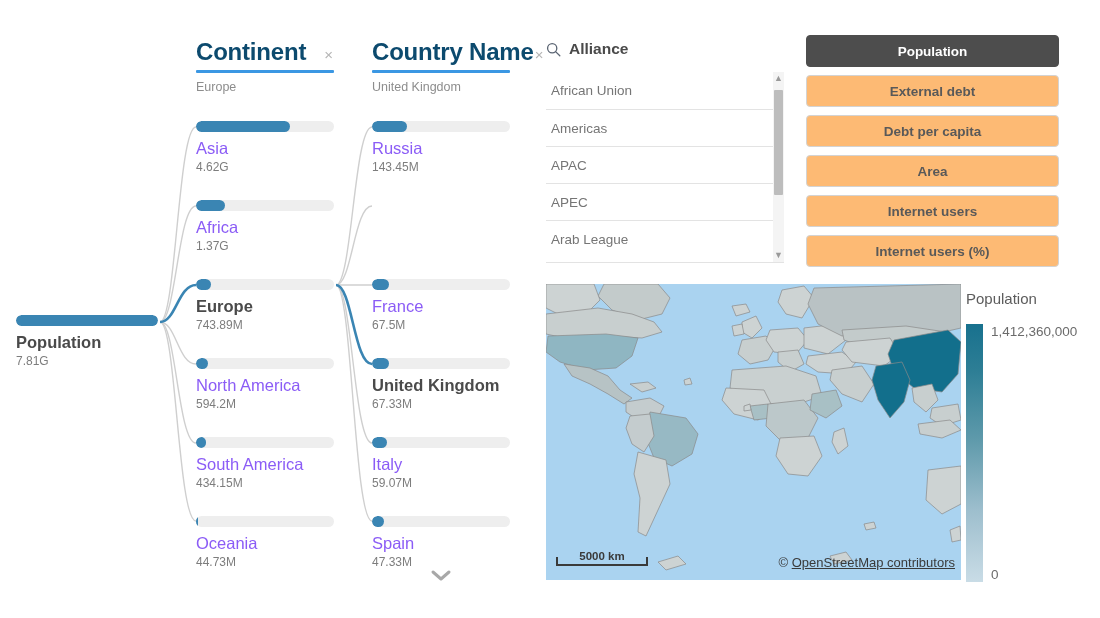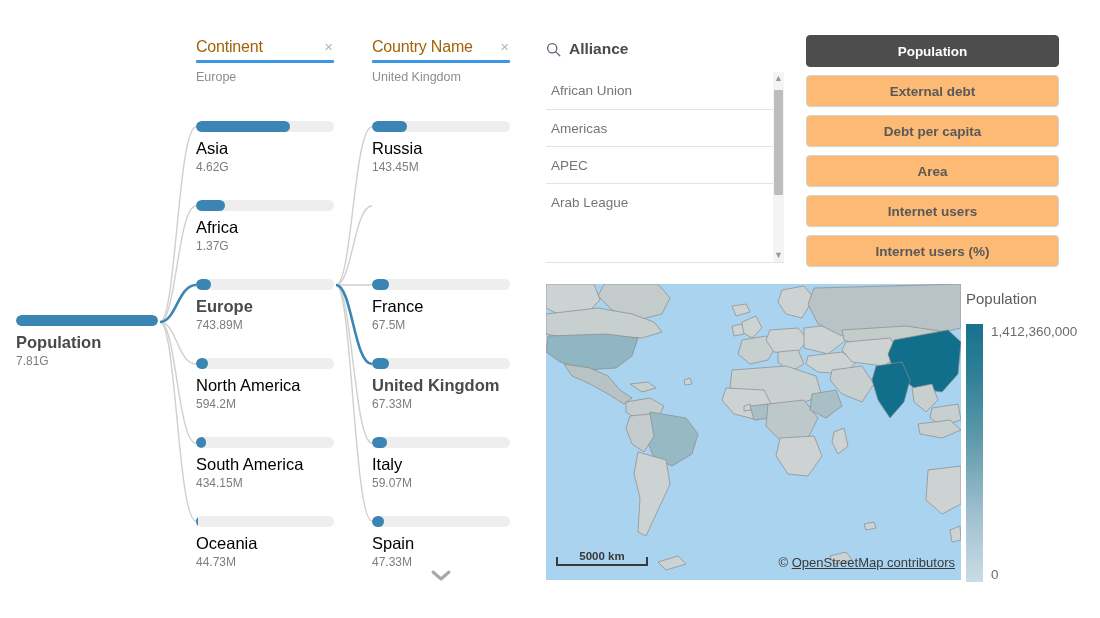--- a/index.html
+++ b/index.html
@@ -44,21 +44,21 @@
     position: absolute;
     left: 0; top: 0; bottom: 0;
     border-radius: 6px;
     background: #3a85b3;
     min-width: 2px;
   }
   .node .node-label {
     margin-top: 7px;
     font-size: 16.5px;
     line-height: 19px;
-    color: #000000;
+    color: #8b5cf6;
     white-space: nowrap;
   }
   .node.selected .node-label {
     font-weight: bold;
     color: #4a4a4a;
   }
   .node .node-value {
     margin-top: 2px;
     font-size: 12px;
     line-height: 15px;
@@ -81,23 +81,23 @@
   .col-header {
     position: absolute;
     width: 138px;
   }
   .col-header .col-title-row {
     display: flex;
     align-items: baseline;
     justify-content: space-between;
   }
   .col-header .col-title {
-    font-size: 16px;
-    font-weight: normal;
-    color: #a16207;
+    font-size: 24px;
+    font-weight: bold;
+    color: #0c4a6e;
     letter-spacing: -0.2px;
     white-space: nowrap;
   }
   .col-header .col-close {
     font-size: 15px;
     color: #b5b5b5;
     line-height: 1;
     cursor: pointer;
     padding: 0 1px;
   }
@@ -451,20 +451,21 @@
         <circle cx="6.2" cy="6.2" r="4.6" fill="none" stroke="#5a6472" stroke-width="1.3"></circle>
         <line x1="9.6" y1="9.6" x2="13.8" y2="13.8" stroke="#5a6472" stroke-width="1.3" stroke-linecap="round"></line>
       </svg>
     </span>
     <span class="alliance-title">Alliance</span>
   </div>
 
   <div id="alliance-list">
     <div class="alliance-item">African Union</div>
     <div class="alliance-item">Americas</div>
+    <div class="alliance-item">APAC</div>
     <div class="alliance-item">APEC</div>
     <div class="alliance-item">Arab League</div>
 
     <div id="alliance-scrollbar">
       <div class="sb-arrow up">▲</div>
       <div class="sb-thumb"></div>
       <div class="sb-arrow down">▼</div>
     </div>
   </div>
 </div>

